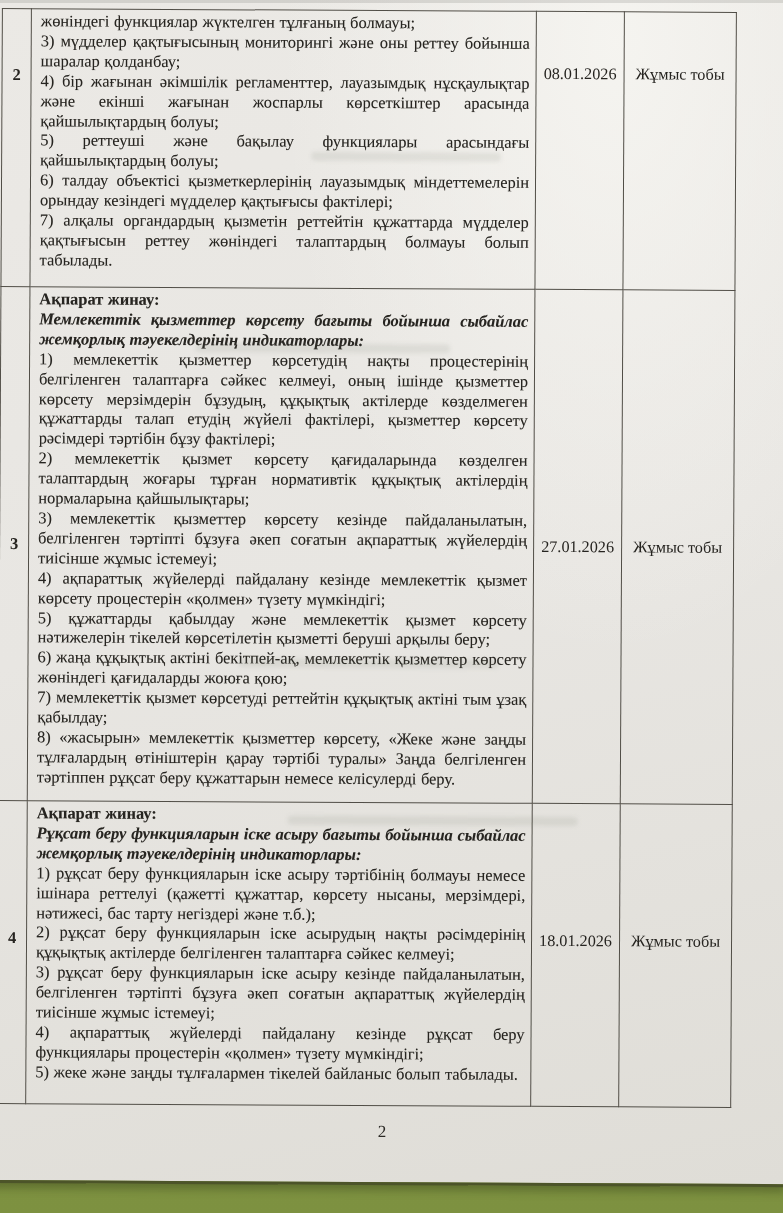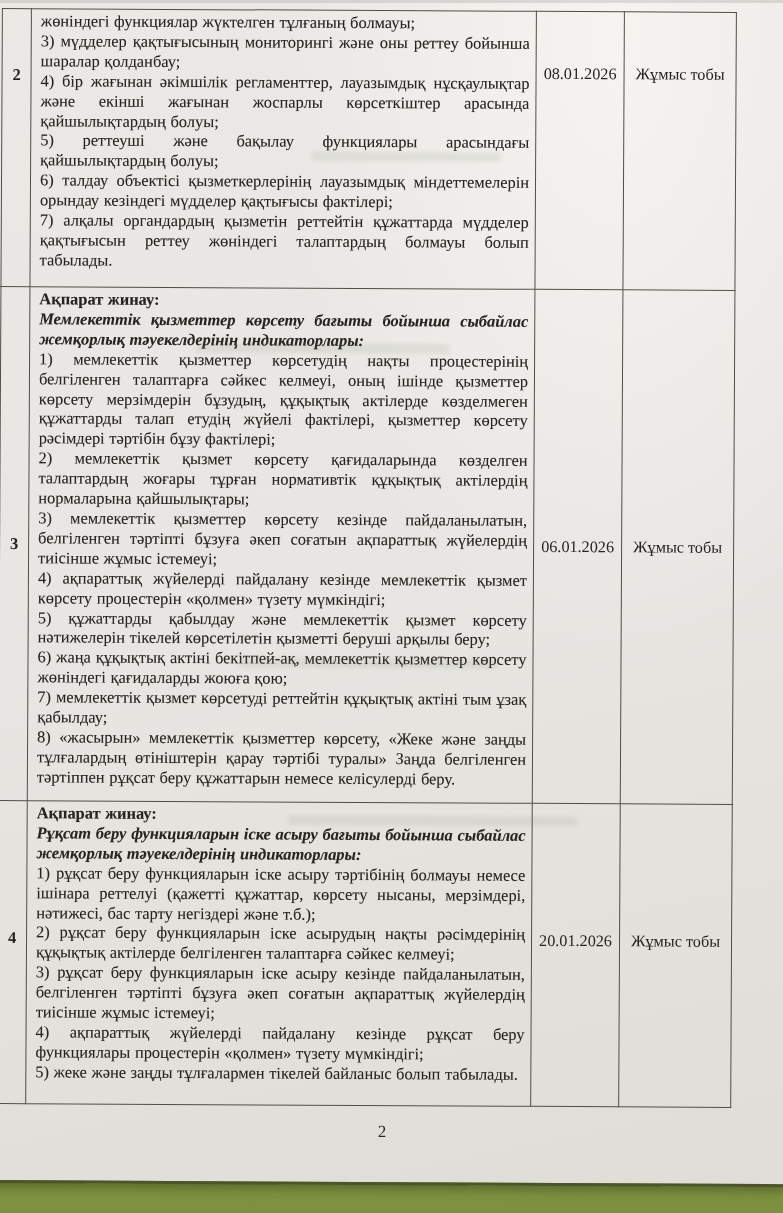--- a/index.html
+++ b/index.html
@@ -111,21 +111,21 @@
                 <p class="para">2) мемлекеттік қызмет көрсету қағидаларында көзделген талаптардың жоғары тұрған нормативтік құқықтық актілердің нормаларына қайшылықтары;</p>
                 <p class="para">3) мемлекеттік қызметтер көрсету кезінде пайдаланылатын, белгіленген тәртіпті бұзуға әкеп соғатын ақпараттық жүйелердің тиісінше жұмыс істемеуі;</p>
                 <p class="para">4) ақпараттық жүйелерді пайдалану кезінде мемлекеттік қызмет көрсету процестерін «қолмен» түзету мүмкіндігі;</p>
                 <p class="para">5) құжаттарды қабылдау және мемлекеттік қызмет көрсету нәтижелерін тікелей көрсетілетін қызметті беруші арқылы беру;</p>
                 <p class="para">6) жаңа құқықтық актіні бекітпей-ақ, мемлекеттік қызметтер көрсету жөніндегі қағидаларды жоюға қою;</p>
                 <p class="para">7) мемлекеттік қызмет көрсетуді реттейтін құқықтық актіні тым ұзақ қабылдау;</p>
                 <p class="para">8) «жасырын» мемлекеттік қызметтер көрсету, «Жеке және заңды тұлғалардың өтініштерін қарау тәртібі туралы» Заңда белгіленген тәртіппен рұқсат беру құжаттарын немесе келісулерді беру.</p>
               </div>
         </td>
         <td class="cell-date">
-          <span>06.01.2026</span>
+          <span>27.01.2026</span>
         </td>
         <td class="cell-resp">
           <span>Жұмыс тобы</span>
         </td>
       </tr>
 
       <tr class="row-4" style="height:303px">
         <td class="cell-num">
           <span class="lift">4</span>
         </td>
@@ -134,21 +134,21 @@
           <p class="subheading">Рұқсат беру функцияларын іске асыру бағыты бойынша сыбайлас жемқорлық тәуекелдерінің индикаторлары:</p>
           <div>
                 <p class="para">1) рұқсат беру функцияларын іске асыру тәртібінің болмауы немесе ішінара реттелуі (қажетті құжаттар, көрсету нысаны, мерзімдері, нәтижесі, бас тарту негіздері және т.б.);</p>
                 <p class="para">2) рұқсат беру функцияларын іске асырудың нақты рәсімдерінің құқықтық актілерде белгіленген талаптарға сәйкес келмеуі;</p>
                 <p class="para">3) рұқсат беру функцияларын іске асыру кезінде пайдаланылатын, белгіленген тәртіпті бұзуға әкеп соғатын ақпараттық жүйелердің тиісінше жұмыс істемеуі;</p>
                 <p class="para">4) ақпараттық жүйелерді пайдалану кезінде рұқсат беру функциялары процестерін «қолмен» түзету мүмкіндігі;</p>
                 <p class="para">5) жеке және заңды тұлғалармен тікелей байланыс болып табылады.</p>
               </div>
         </td>
         <td class="cell-date">
-          <span class="lift">20.01.2026</span>
+          <span class="lift">18.01.2026</span>
         </td>
         <td class="cell-resp">
           <span class="lift">Жұмыс тобы</span>
         </td>
       </tr>
     </tbody>
       </table>
 
     <div class="page-number">2</div>
 

